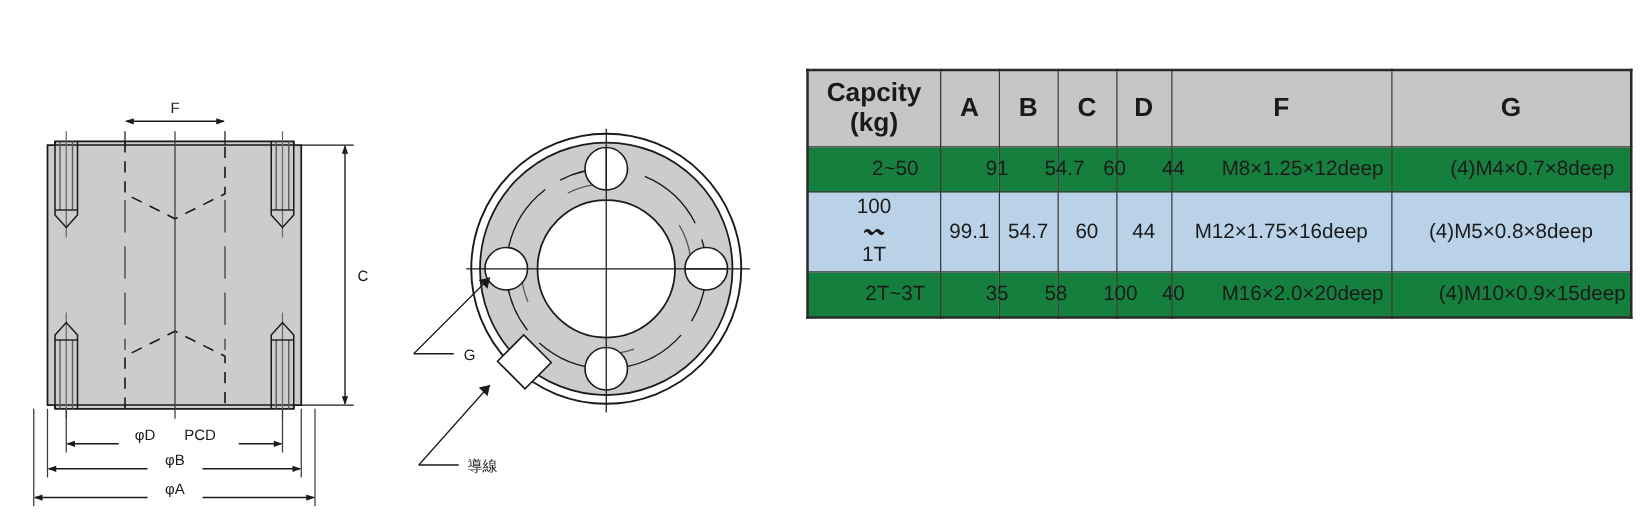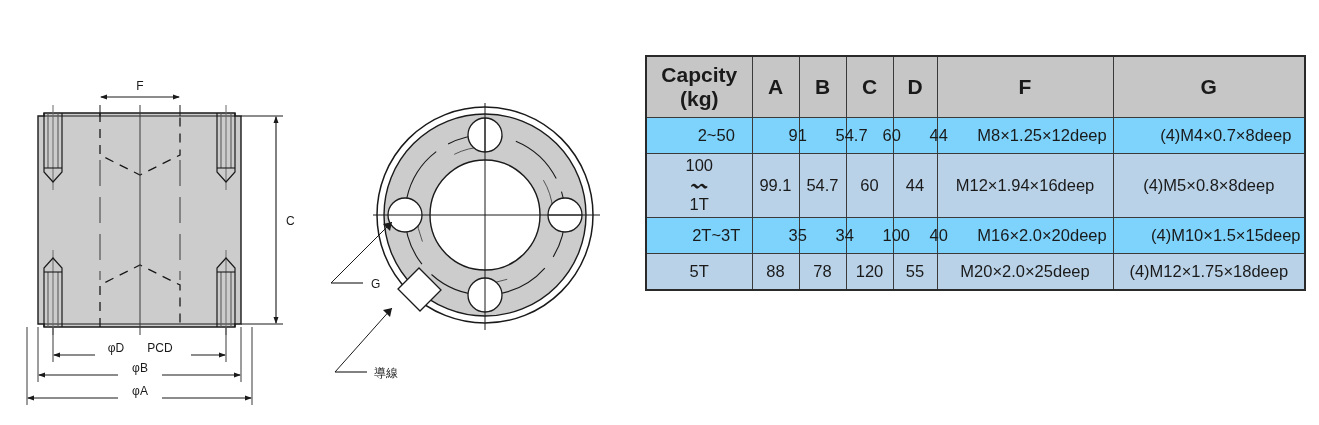--- a/index.html
+++ b/index.html
@@ -57,21 +57,21 @@
     font-size: 21px;
     height: 60px;
     line-height: 1.12;
   }
   table.spec-table tbody td {
     font-size: 16.5px;
     font-weight: normal;
     height: 35px;
   }
   tr.row-shaded td { background: #b9d2e8; }
-  tr.row-plain td  { background: #7dd3fc; padding-left: 36px; }
+  tr.row-plain td  { background: #15803d; padding-left: 36px; }
   tr.row-tall td   { height: 84px; }
   .cap-cell { line-height: 1.45; }
   .cap-cell .squiggle {
     display: block;
     font-size: 16px;
     line-height: 0.95;
     letter-spacing: 0;
   }
   
   col.c-cap { width: 106px; }
@@ -293,42 +293,33 @@
         <tr class="row-shaded row-tall">
           <td class="cap-cell">
             <div>100</div>
             <div class="squiggle">〰</div>
             <div>1T</div>
           </td>
           <td>99.1</td>
           <td>54.7</td>
           <td>60</td>
           <td>44</td>
-          <td>M12×1.94×16deep</td>
+          <td>M12×1.75×16deep</td>
           <td>(4)M5×0.8×8deep</td>
         </tr>
 
         <tr class="row-plain">
           <td>2T~3T</td>
           <td>35</td>
-          <td>34</td>
+          <td>58</td>
           <td>100</td>
           <td>40</td>
           <td>M16×2.0×20deep</td>
-          <td>(4)M10×1.5×15deep</td>
+          <td>(4)M10×0.9×15deep</td>
         </tr>
 
-        <tr class="row-shaded">
-          <td>5T</td>
-          <td>88</td>
-          <td>78</td>
-          <td>120</td>
-          <td>55</td>
-          <td>M20×2.0×25deep</td>
-          <td>(4)M12×1.75×18deep</td>
-        </tr>
 
 
       </tbody>
     </table>
   </div>
 
 </div>
 
 </body></html>

